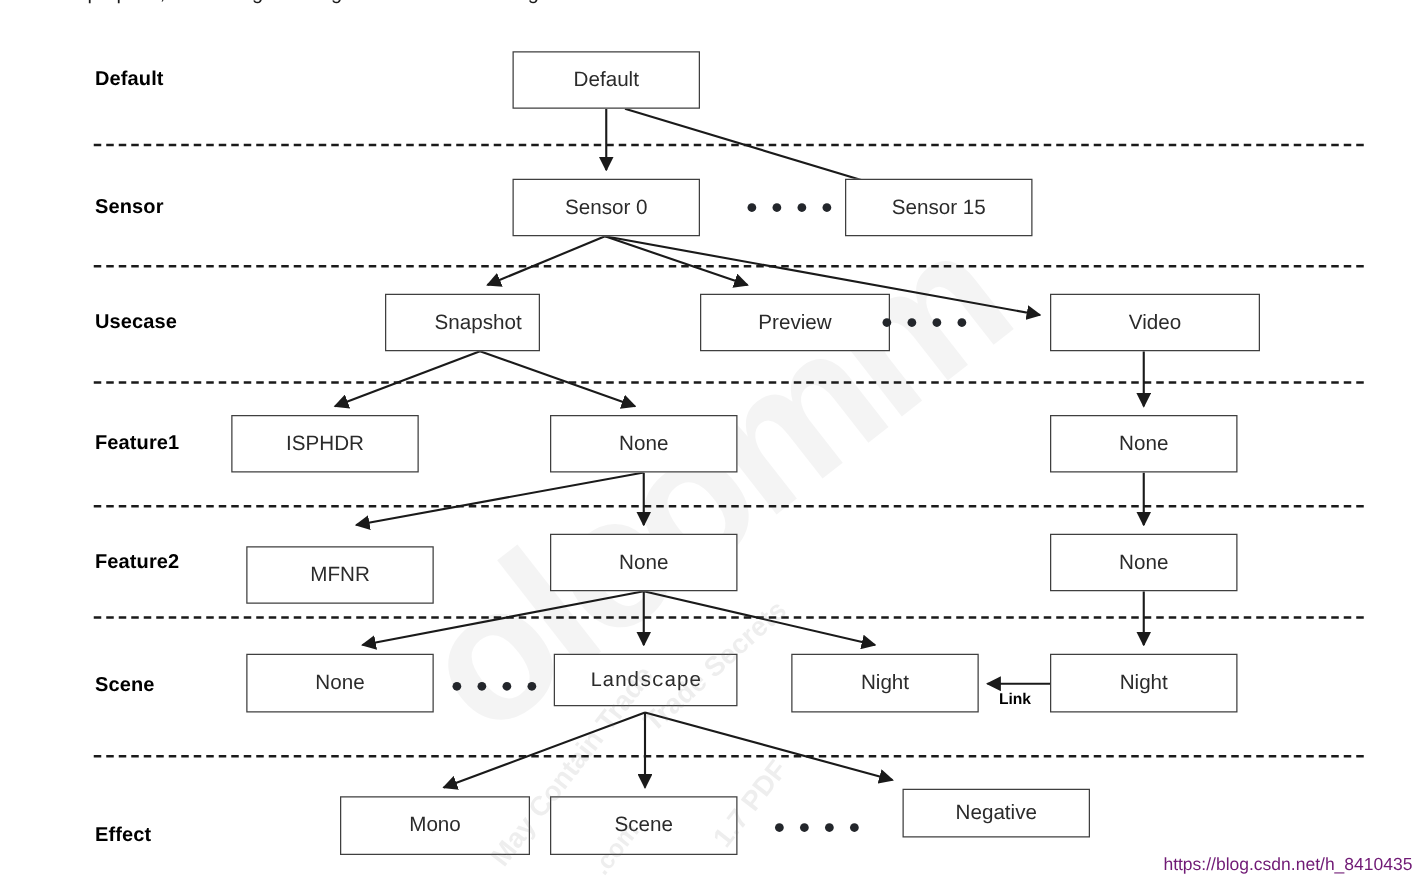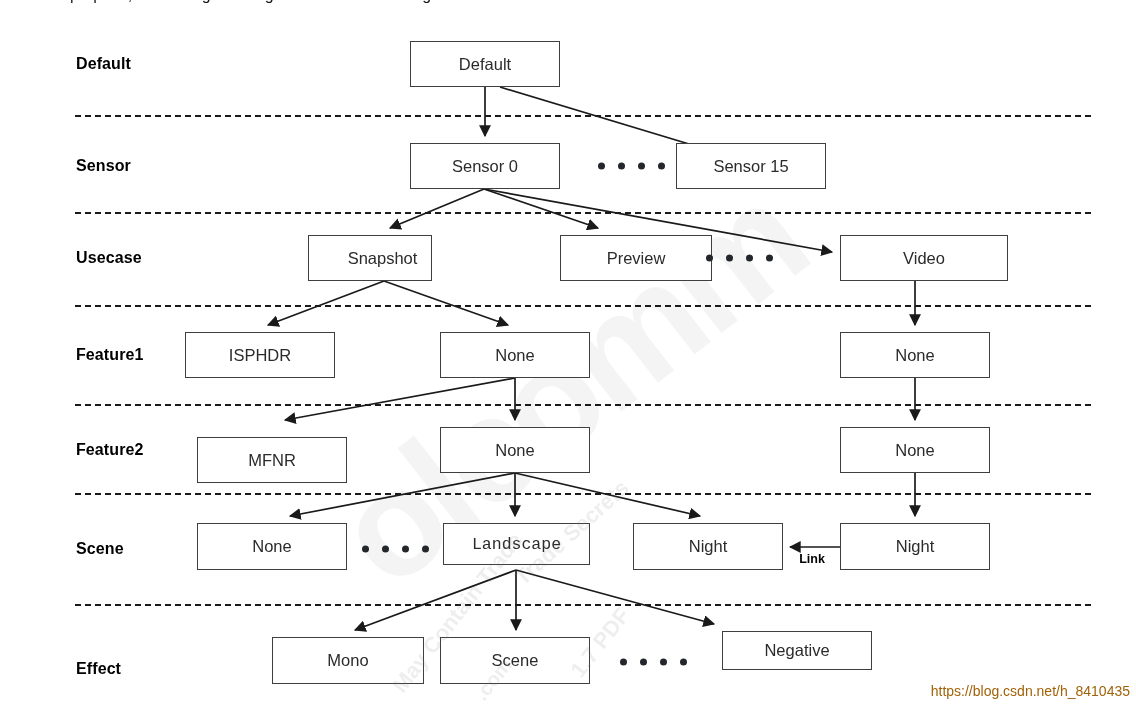--- a/index.html
+++ b/index.html
@@ -83,21 +83,21 @@
     width: 1136px;
     height: 705px;
     pointer-events: none;
   }
   
   .wm-url {
     position: absolute;
     right: 6px;
     bottom: 6px;
     font-size: 14px;
-    color: #a16207;
+    color: #701a75;
     white-space: nowrap;
   }
   .wm-diag {
     position: absolute;
     color: rgba(120,120,120,0.13);
     font-size: 30px;
     font-weight: bold;
     white-space: nowrap;
     pointer-events: none;
     user-select: none;

